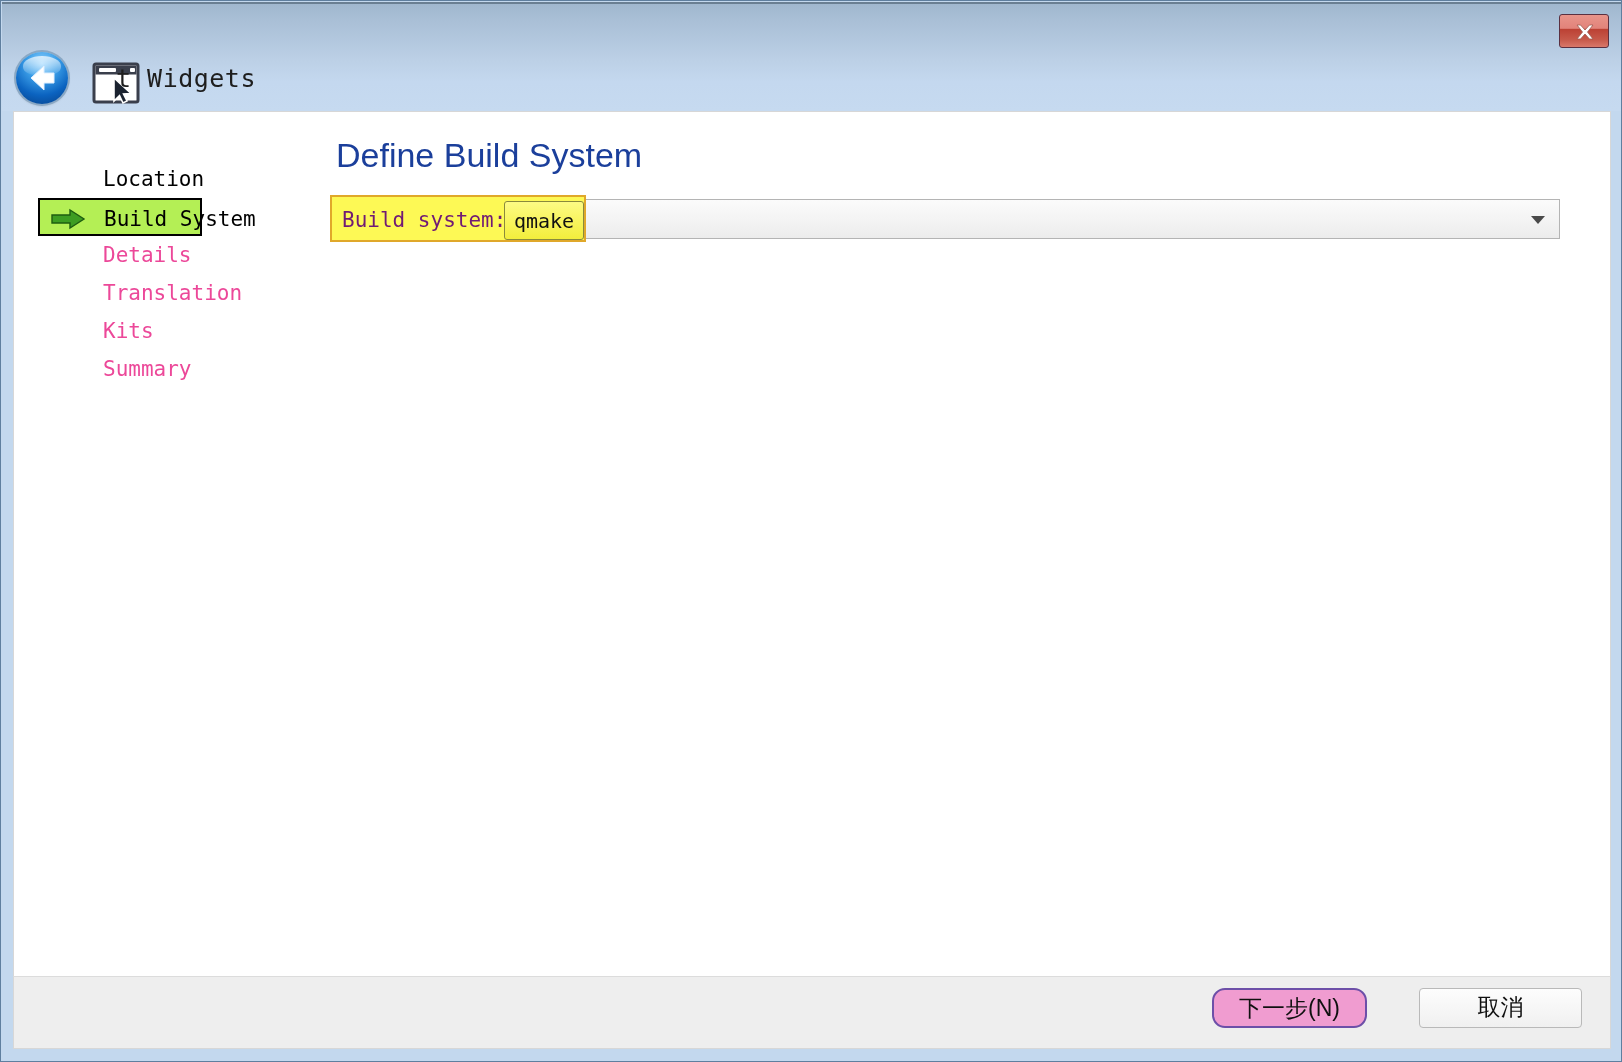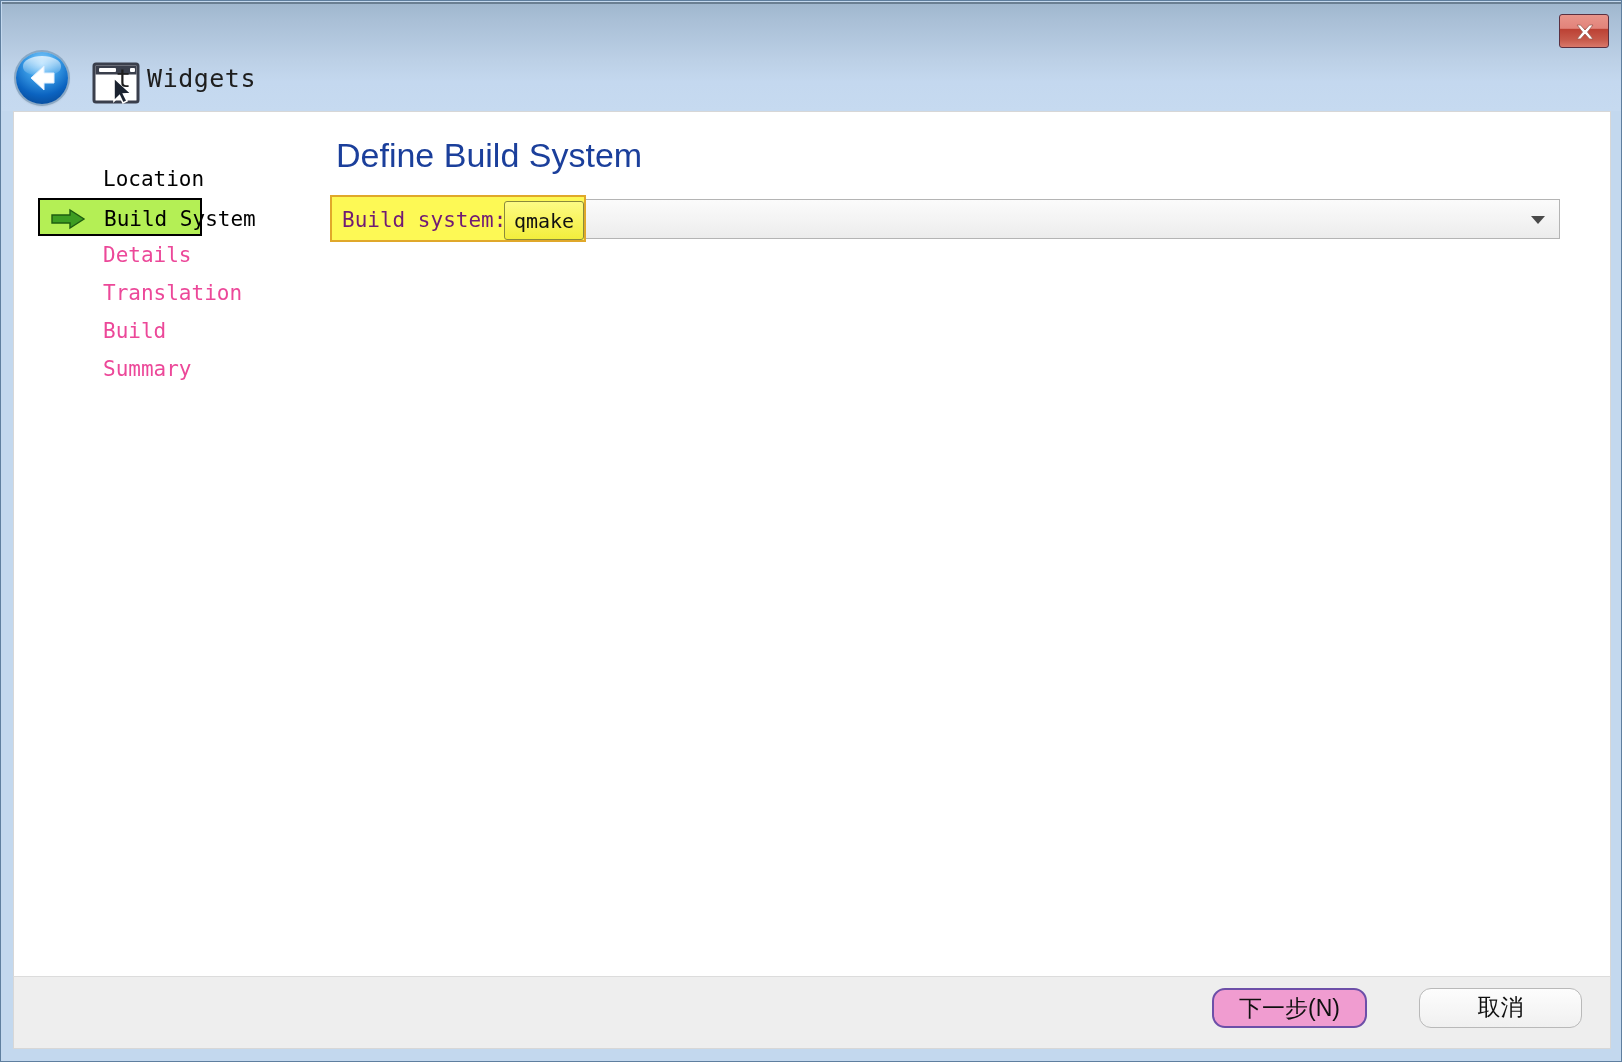--- a/index.html
+++ b/index.html
@@ -273,21 +273,21 @@
     background: #f09cd0;
     border: 2px solid #6d4fa8;
     border-radius: 13px;
     color: #101010;
   }
   .btn-cancel {
     right: 28px;
     width: 163px;
     background: linear-gradient(to bottom, #fdfdfd, #f0f0f0);
     border: 1px solid #b9b9b9;
-    border-radius: 12px;
+    border-radius: 4px;
     color: #101010;
   }
 
   .watermark {
     position: absolute;
     right: 20px;
     top: 1024px;
     font-family: "Liberation Sans", sans-serif;
     font-size: 20px;
     color: #e7e3e3;
@@ -344,21 +344,21 @@
 
       <div class="sb-item">
         <span>Details</span>
       </div>
 
       <div class="sb-item">
         <span>Translation</span>
       </div>
 
       <div class="sb-item">
-        <span>Build</span>
+        <span>Kits</span>
       </div>
 
       <div class="sb-item">
         <span>Summary</span>
       </div>
 
     </div>
 
     <div class="pane-title">Define Build System</div>
 

